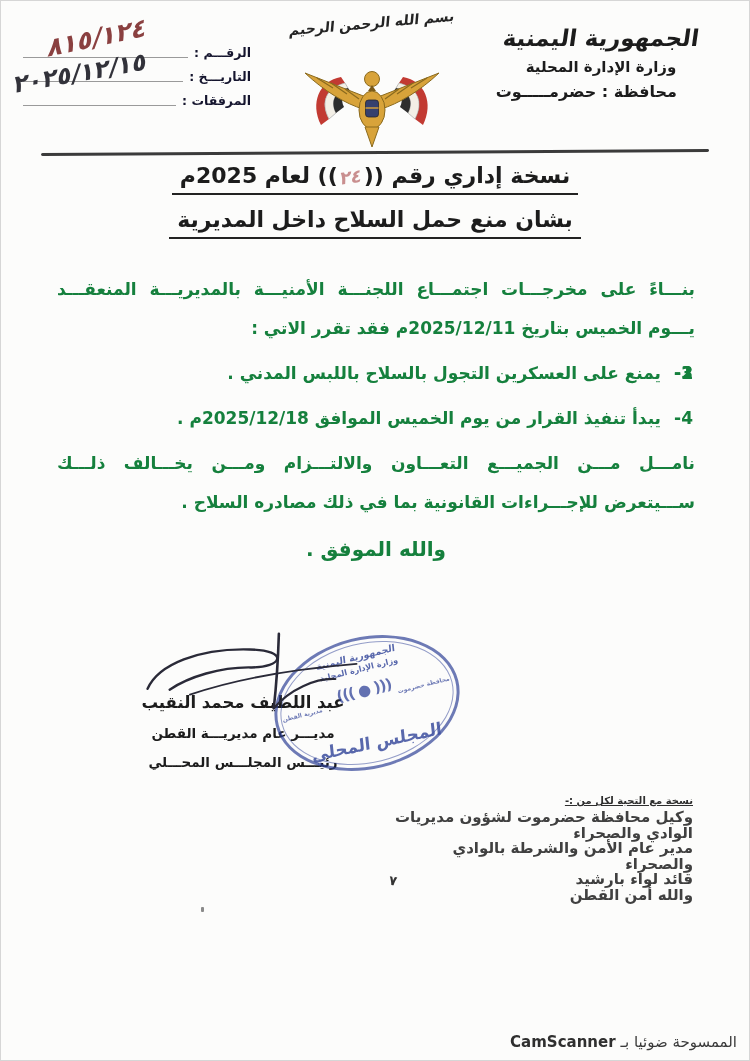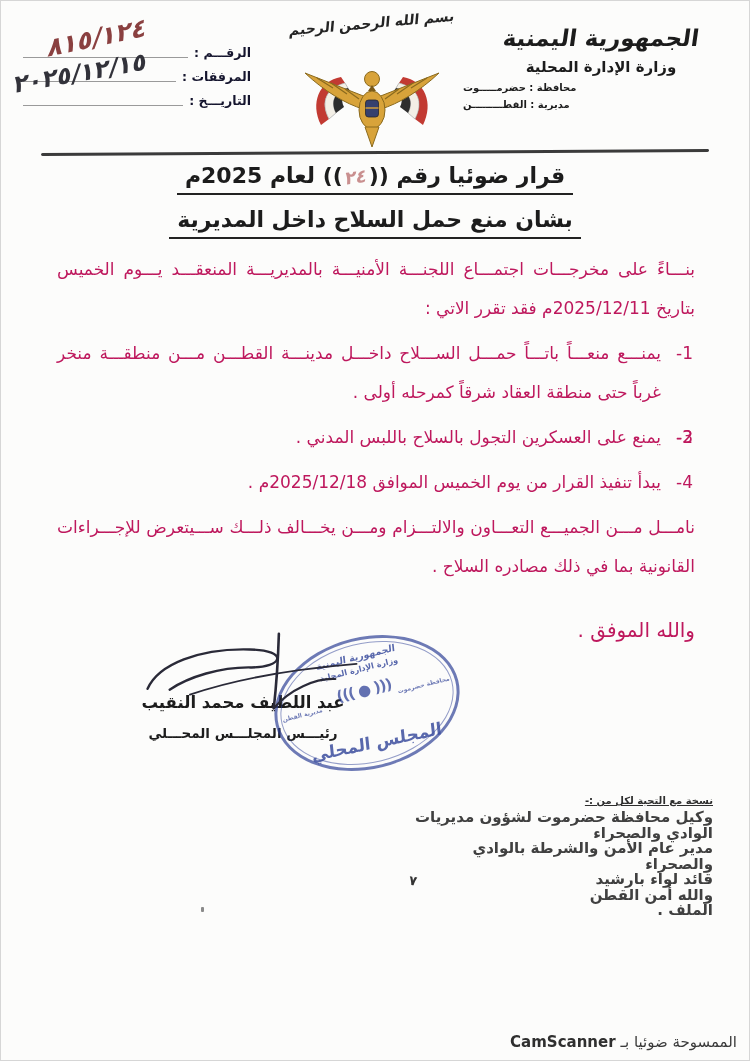--- a/index.html
+++ b/index.html
@@ -16,75 +16,75 @@
   .hdr-line{flex:1; border-bottom:1px solid #9a9a9a; margin:0 6px 2px 4px; height:12px;}
   .hw{position:absolute; font-weight:bold; letter-spacing:2px; white-space:nowrap;}
   .hw-number{top:-22px; left:28px; font-size:25px; color:#8a4040; transform:rotate(-12deg) skewX(-18deg);}
   .hw-date{top:14px; left:-6px; font-size:24px; color:#32323a; transform:rotate(-10deg) skewX(-14deg);}
   .hdr-center{position:absolute; top:12px; left:286px; width:170px; text-align:center;}
   .bismillah{font-size:14px; font-weight:bold; color:#242424; transform:rotate(-5deg) skewX(-10deg); display:inline-block;}
   .emblem{position:absolute; top:34px; left:10px;}
   .hdr-right{position:absolute; top:24px; left:462px; width:276px; direction:rtl; text-align:center;}
   .country{font-size:23px; font-weight:bold; transform:skewX(-8deg); display:inline-block; letter-spacing:1px;}
   .ministry{font-size:15px; font-weight:bold; margin-top:7px;}
-  .gov,.dir{font-size:10px; font-weight:bold; margin-top:6px; text-align:left; padding-right:62px;}
+  .gov,.dir{font-size:16px; font-weight:bold; margin-top:6px; text-align:right; padding-right:62px;}
   .separator{position:absolute; top:150px; left:40px; width:668px; height:3px; background:#3b3b3b; transform:rotate(-.35deg); border-radius:2px;}
   
   .title-wrap{position:absolute; top:162px; left:0; width:100%; text-align:center; direction:rtl;}
   .title-line{display:inline-block; font-size:22px; font-weight:bold; border-bottom:2.5px solid #222; padding:0 8px 5px;}
   .title-line2{margin-top:12px; font-size:22px;}
   .title-num{color:#c98f8f; font-size:18px; display:inline-block; transform:rotate(-8deg) skewX(-12deg); padding:0 2px;}
   
-  .body-text{position:absolute; top:249px; left:56px; width:638px; direction:rtl; font-weight:normal; color:#be185d;}
+  .body-text{position:absolute; top:269px; left:56px; width:638px; direction:rtl; font-weight:bold; color:#15803d;}
   .para{font-size:17px; line-height:39px; text-align:justify; margin:0 0 6px 0;}
   .item{position:relative; padding-right:34px; font-size:17px; line-height:39px; text-align:justify; margin-bottom:6px;}
   .item .num{position:absolute; right:2px; top:0;}
-  .blessing{text-align:right; font-size:20px; margin-top:32px; letter-spacing:1px;}
+  .blessing{text-align:center; font-size:20px; margin-top:15px; letter-spacing:1px;}
   
   .sig-block{position:absolute; top:692px; left:92px; width:300px; direction:rtl; text-align:center; z-index:1;}
   .sig-name{font-size:16.5px; font-weight:bold; letter-spacing:.5px;}
   .sig-title{font-size:13.5px; font-weight:bold; margin-top:13px;}
   .sig-title2{}
   .sig-scribble{position:absolute; top:628px; left:128px; z-index:3; transform:rotate(-3deg);}
   .stamp{position:absolute; top:636px; left:272px; width:188px; height:132px; transform:rotate(-14deg); z-index:2; opacity:.92;}
   .stamp .ring{position:absolute; inset:0; border:3px solid rgba(44,63,150,.75); border-radius:50%;}
   .stamp .ring2{position:absolute; inset:6px; border:1.5px solid rgba(44,63,150,.55); border-radius:50%;}
   .stamp-text{position:absolute; width:100%; text-align:center; color:rgba(44,63,150,.85); font-weight:bold; direction:rtl;}
   .st-top1{top:13px; font-size:9.5px; transform:skewX(-8deg);}
   .st-top2{top:27px; font-size:8px;}
   .st-motif{top:44px; font-size:15px; letter-spacing:-1px; color:rgba(44,63,150,.8);}
   .st-side{position:absolute; font-size:6px; color:rgba(44,63,150,.75); font-weight:bold; top:58px; direction:rtl;}
   .st-side-r{right:8px;} .st-side-l{left:8px;}
   .st-bottom{bottom:16px; font-size:17px; transform:rotate(2deg) skewX(-6deg); letter-spacing:1px;}
   
-  .cc{position:absolute; top:794px; right:36px; width:300px; direction:rtl; text-align:right; color:#3a3a3a; z-index:1;}
+  .cc{position:absolute; top:794px; right:56px; width:300px; direction:rtl; text-align:right; color:#3a3a3a; z-index:1;}
   .cc-heading{font-size:10px; font-weight:bold; text-decoration:underline; margin-bottom:4px; color:#2e2e2e;}
   .cc-item{font-size:15px; line-height:15.5px; font-weight:bold; color:#404040;}
   .cc-mark{position:absolute; top:78px; left:-4px; font-size:13px; font-weight:bold; color:#333; transform:rotate(8deg);}
   .speck{position:absolute; top:906px; left:200px; width:3px; height:5px; background:#8a8a8a; border-radius:1px;}
   
   .footer{position:absolute; bottom:9px; right:12px; direction:rtl; font-size:15px; color:#3a3a3a; display:flex; gap:5px; align-items:baseline;}
   .footer .brand{font-weight:bold; color:#2f2f2f; direction:ltr;}
 </style>
 </head>
 <body>
 
 <div class="page">
 
   <div class="hdr-left">
     <div class="hdr-row">
       <span class="hdr-label">الرقـــم :</span>
       <span class="hdr-line"></span>
     </div>
     <div class="hdr-row">
-      <span class="hdr-label">المرفقات :</span>
+      <span class="hdr-label">التاريـــخ :</span>
       <span class="hdr-line"></span>
     </div>
     <div class="hdr-row">
-      <span class="hdr-label">التاريـــخ :</span>
+      <span class="hdr-label">المرفقات :</span>
       <span class="hdr-line"></span>
     </div>
     <span class="hw hw-number" dir="ltr">٨١٥/١٢٤</span>
     <span class="hw hw-date" dir="ltr">٢٠٢٥/١٢/١٥</span>
   </div>
 
   <div class="hdr-center">
     <span class="bismillah">بسم الله الرحمن الرحيم</span>
     <svg class="emblem" width="150" height="104" viewBox="0 0 150 104">
 
@@ -111,39 +111,37 @@
       <path d="M68.5,61 h13" stroke="#d8a33a" stroke-width="1.4"></path>
 
       <path d="M68,80 L82,80 L75,100 Z" fill="#d8a33a" stroke="#8a6a1e" stroke-width="1"></path>
     </svg>
   </div>
 
   <div class="hdr-right">
     <div class="country">الجمهورية اليمنية</div>
     <div class="ministry">وزارة الإدارة المحلية</div>
     <div class="gov">محافظة : حضرمـــــوت</div>
-    <div class="dir">مديرية : القطـــــــــن</div>
   </div>
 
   <div class="separator"></div>
 
   <div class="title-wrap">
     <div>
-      <span class="title-line"><span>قرار ضوئيا رقم ((</span><span class="title-num">٢٤</span><span>)) لعام 2025م</span></span>
+      <span class="title-line"><span>نسخة إداري رقم ((</span><span class="title-num">٢٤</span><span>)) لعام 2025م</span></span>
     </div>
     <div>
       <span class="title-line title-line2">بشان منع حمل السلاح داخل المديرية</span>
     </div>
   </div>
 
   <div class="body-text">
     <p class="para">بنـــاءً على مخرجـــات اجتمـــاع اللجنـــة الأمنيـــة بالمديريـــة المنعقـــد يـــوم الخميس بتاريخ 2025/12/11م فقد تقرر الاتي :</p>
     <div class="item">
       <span class="num">1-</span>
-      <span>يمنـــع منعـــاً باتـــاً حمـــل الســـلاح داخـــل مدينـــة القطـــن مـــن منطقـــة منخر غرباً حتى منطقة العقاد شرقاً كمرحله أولى .</span>
     </div>
     <div class="item">
       <span class="num">2-</span>
     </div>
     <div class="item">
       <span class="num">3-</span>
       <span>يمنع على العسكرين التجول بالسلاح باللبس المدني .</span>
     </div>
     <div class="item">
       <span class="num">4-</span>
@@ -166,30 +164,30 @@
     <div class="stamp-text st-top1">الجمهورية اليمنية</div>
     <div class="stamp-text st-top2">وزارة الإدارة المحلية</div>
     <div class="stamp-text st-motif" dir="ltr">((( ● )))</div>
     <div class="st-side st-side-r">محافظة حضرموت</div>
     <div class="st-side st-side-l">مديرية القطن</div>
     <div class="stamp-text st-bottom">المجلس المحلي</div>
   </div>
 
   <div class="sig-block">
     <div class="sig-name">عبد اللطيف محمد النقيب</div>
+    <div class="sig-title">مديـــر عام مديريـــة القطن</div>
     <div class="sig-title sig-title2">رئيـــس المجلـــس المحـــلي</div>
   </div>
 
   <div class="cc">
     <div class="cc-heading">نسخة مع التحية لكل من :-</div>
     <div class="cc-item">وكيل محافظة حضرموت لشؤون مديريات الوادي والصحراء</div>
     <div class="cc-item">مدير عام الأمن والشرطة بالوادي والصحراء</div>
     <div class="cc-item">قائد لواء بارشيد</div>
     <div class="cc-item">والله أمن القطن</div>
-    <div class="cc-item">الملف .</div>
     <span class="cc-mark">٧</span>
   </div>
 
   <span class="speck"></span>
 
   <div class="footer">
     <span>الممسوحة ضوئيا بـ</span>
     <span class="brand">CamScanner</span>
   </div>
 

